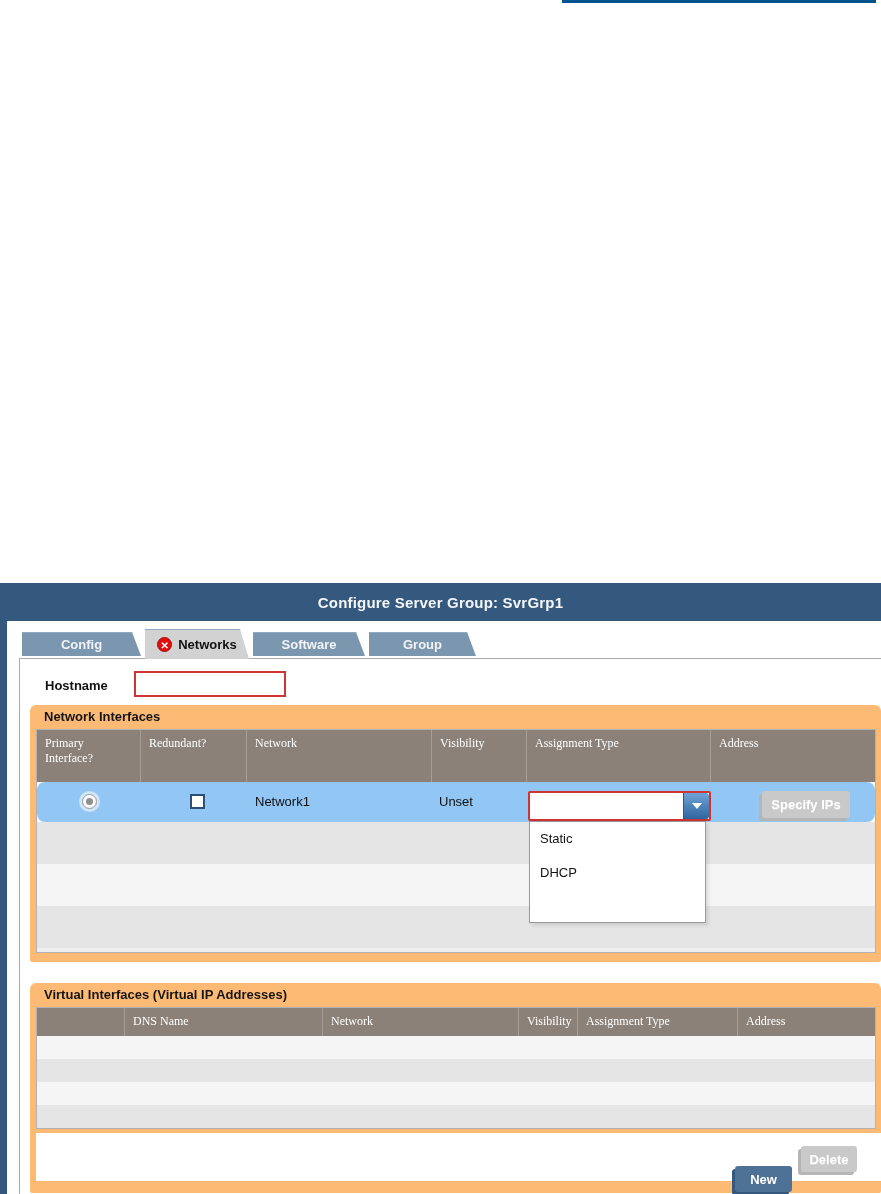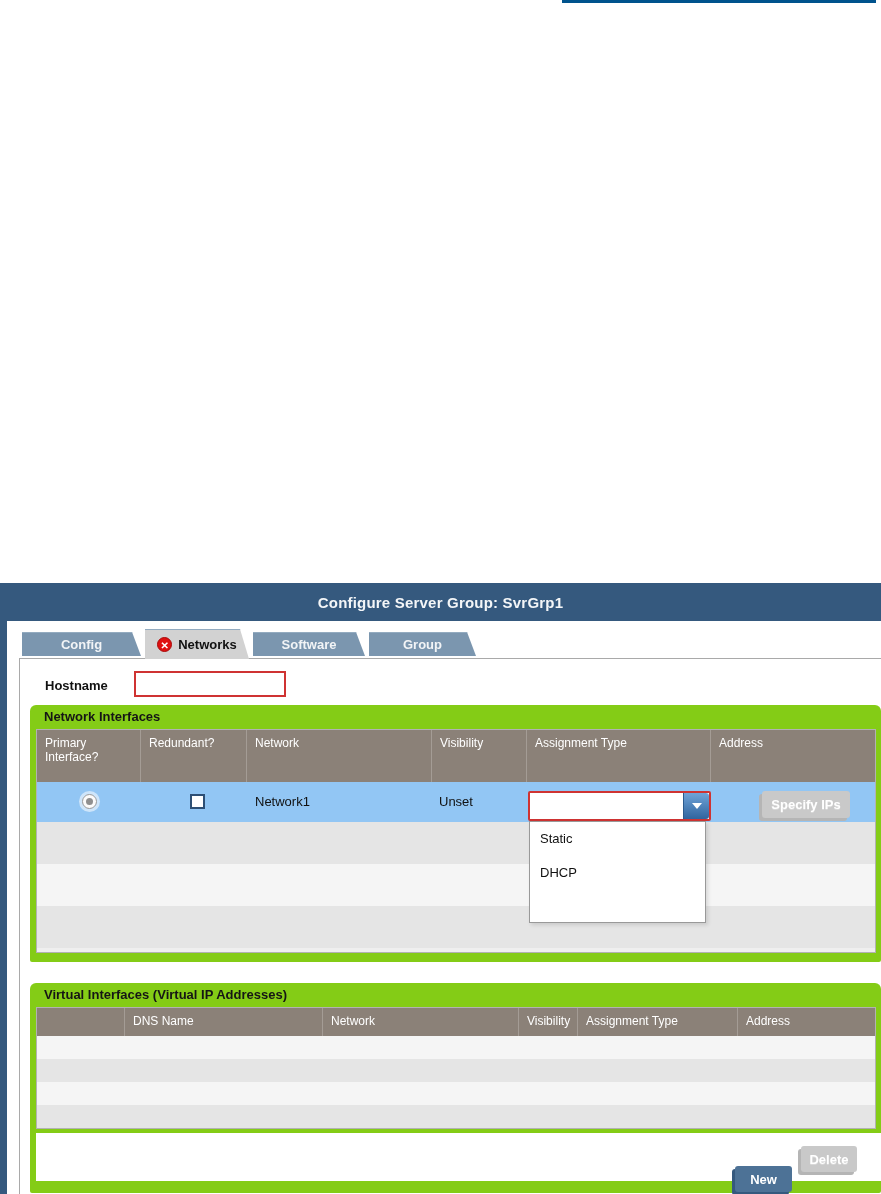--- a/index.html
+++ b/index.html
@@ -45,32 +45,32 @@
   }
 
   .hostname-label { left:45px; top:678px; font-size:13px; font-weight:bold; color:#111; }
   .hostname-input {
     left:134px; top:671px; width:152px; height:26px;
     border:2px solid #cf3332; background:#fff; font-size:13px; padding:0 6px;
     font-family:"Liberation Sans", sans-serif;
   }
 
   
-  .panel { background:#84cc16; border-radius:6px 6px 2px 2px; }
+  .panel { background:#fdba74; border-radius:6px 6px 2px 2px; }
   .panel-title { position:absolute; left:14px; top:4px; font-size:13px; font-weight:bold; color:#151515; }
   .table-area { position:absolute; background:#ffffff; border:1px solid #b2b2b2; overflow:hidden; }
 
-  .thead { display:flex; background:#8b8178; }
+  .thead { display:flex; background:#8b8178;font-family:Liberation Serif, serif; }
   .th {
     color:#ffffff; font-size:12px; padding:6px 8px 0 8px;
     border-right:1px solid #a49c95; overflow:hidden;
   }
   .th:last-child { border-right:none; }
 
-  .row-flex { display:flex; }
+  .row-flex { display:flex;border-radius:8px; }
   .cell { position:relative; }
 
   .radio {
     width:15px; height:15px; border-radius:50%; background:#fbfbfb;
     border:1px solid #9a9a9a; box-shadow:0 0 0 3px rgba(255,255,255,0.55);
     position:relative;
   }
   .radio::after {
     content:""; position:absolute; left:3px; top:3px; width:7px; height:7px;
     border-radius:50%; background:#8f8f8f;

